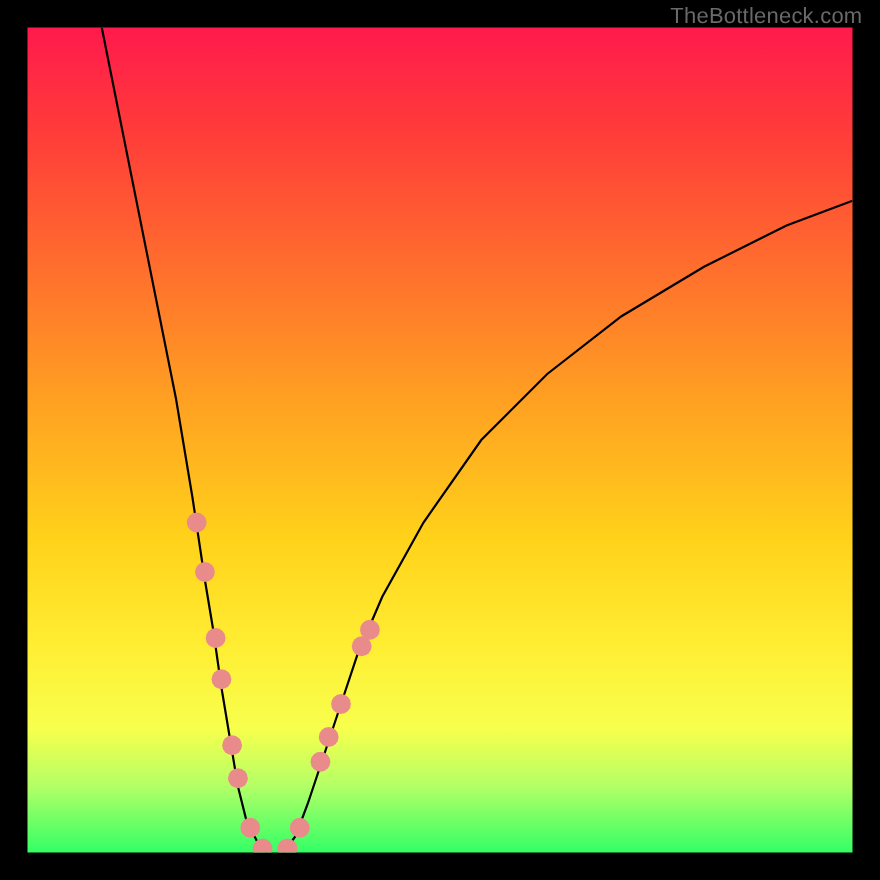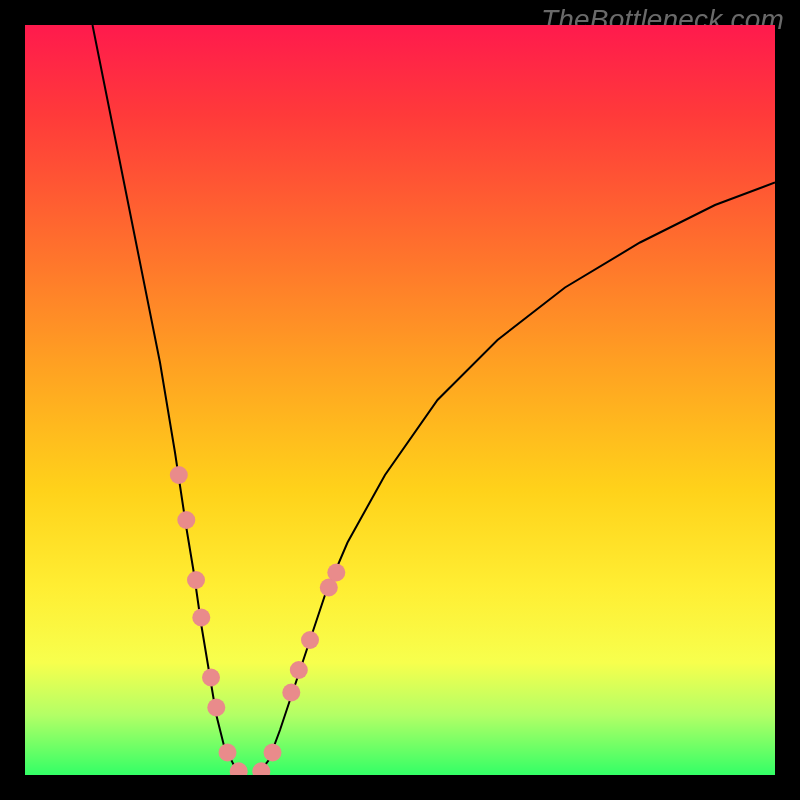--- a/index.html
+++ b/index.html
@@ -26,25 +26,24 @@
       #ffee33 75%,
       #f7ff4d 85%,
       #b3ff66 92%,
       #33ff66 100%
     );
   }
   .watermark {
     position: absolute;
     top: 4px;
     right: 16px;
-    font-size: 28px;
+    font-size: 20px;
     font-weight: 400;
     color: #6a6a6a;
     letter-spacing: 0.2px;
-    font-style: italic;
   }
   svg.curves {
     position: absolute;
     left: 0;
     top: 0;
     width: 750px;
     height: 750px;
   }
   .curve {
     fill: none;

